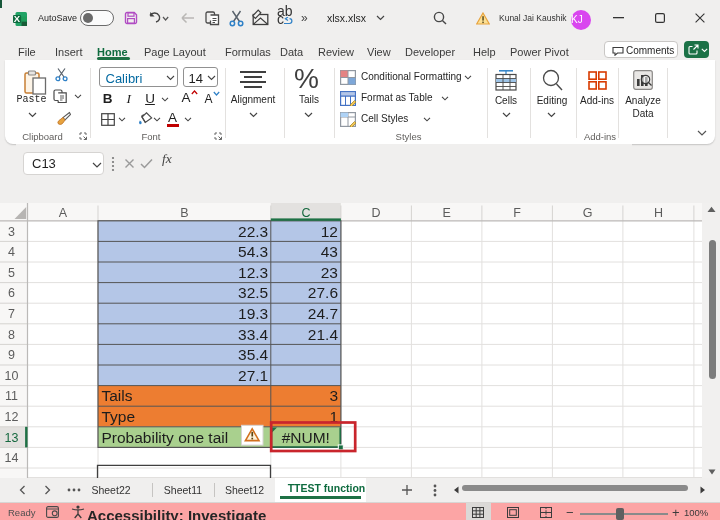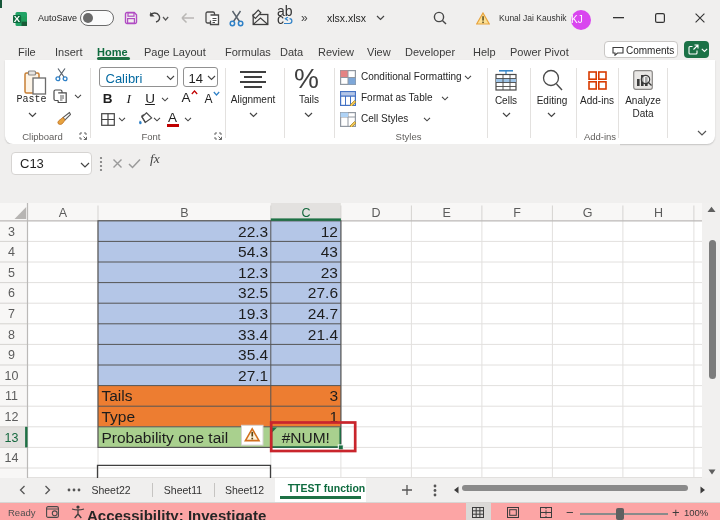--- a/index.html
+++ b/index.html
@@ -22,21 +22,21 @@
 #home-ul{position:absolute;left:97px;top:57px;width:33px;height:2.5px;background:#1e7145;border-radius:2px;z-index:5;}
 #btn-comments{position:absolute;left:604px;top:41px;width:74px;height:17px;background:#fff;border:1px solid #c9c7c5;border-radius:4px;font-size:10px;color:#252525;text-align:left;z-index:6;}
 #btn-share{position:absolute;left:684px;top:41px;width:25px;height:17px;background:#1b7146;border-radius:4px;z-index:6;}
 
 #ribbon{position:absolute;left:5px;top:60px;width:710px;height:84px;background:#fff;border-radius:0 0 8px 8px;box-shadow:0 1px 1.5px rgba(0,0,0,.18);}
 .rsep{position:absolute;top:8px;width:1px;height:70px;background:#e3e1df;}
 .rlbl{position:absolute;top:71px;font-size:9.5px;color:#605e5c;width:80px;text-align:center;}
 .rtxt{font-size:10px;color:#252525;}
 .combo{position:absolute;background:#fff;border:1px solid #919191;border-radius:3px;}
 
-#fbar{position:absolute;left:4px;top:144px;width:616px;height:59px;background:#f0efee;text-align:right;}
+#fbar{position:absolute;left:16px;top:144px;width:616px;height:59px;background:#f0efee;text-align:right;}
 #namebox{position:absolute;left:7px;top:8px;width:81px;height:23px;background:#fff;border:1px solid #d6d4d2;border-radius:4px;font-size:13px;color:#1f1f1f;}
 #fxbox{position:absolute;left:176px;top:6px;width:536px;height:35px;background:#fff;border:1px solid #d6d4d2;border-radius:4px;font-size:13px;color:#1f1f1f;}
 
 #sheetbar{position:absolute;left:0;top:478px;width:720px;height:24px;background:#f0efee;font-size:10.5px;color:#333;}
 .stab{position:absolute;top:0;height:24px;line-height:24px;text-align:center;}
 #stab-active{position:absolute;left:275px;top:0;width:91px;height:24px;background:#fff;}
 
 #statusbar{position:absolute;left:0;top:502px;width:720px;height:18px;background:#fca5a5;border-top:1px solid #d8d6d4;font-size:9.5px;color:#3a3a3a;}
 
 #vsb{position:absolute;left:702px;top:203px;width:18px;height:275px;background:#f1f0ef;}

